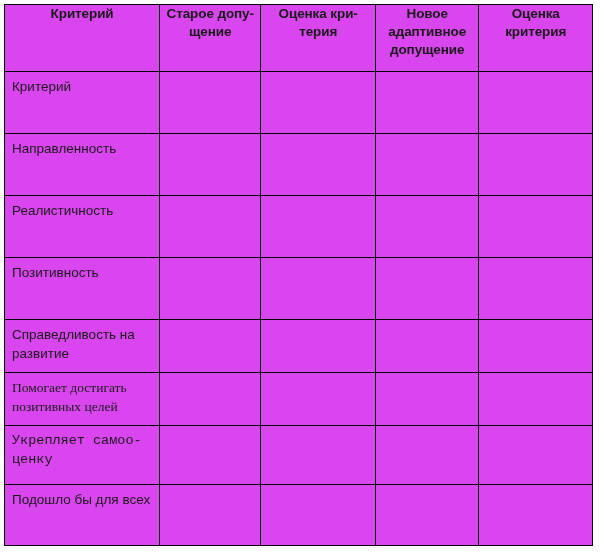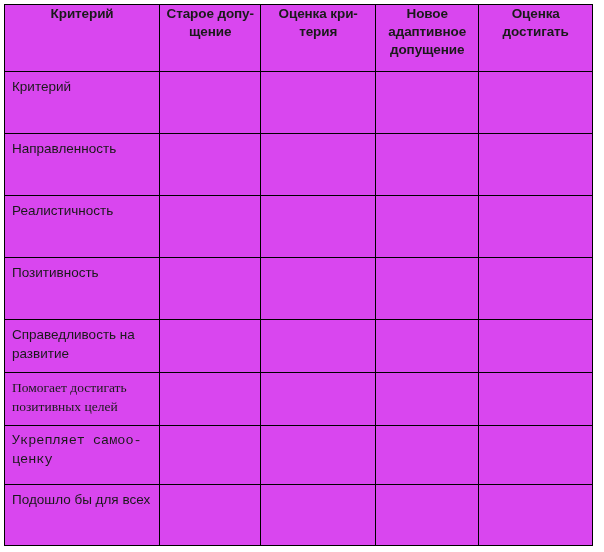--- a/index.html
+++ b/index.html
@@ -104,21 +104,21 @@
             <span class="hdr-line">Оценка кри-</span>
             <span class="hdr-line">терия</span>
           </th>
           <th>
             <span class="hdr-line">Новое</span>
             <span class="hdr-line">адаптивное</span>
             <span class="hdr-line">допущение</span>
           </th>
           <th>
             <span class="hdr-line">Оценка</span>
-            <span class="hdr-line">достигать</span>
+            <span class="hdr-line">критерия</span>
           </th>
         </tr>
     </thead>
     <tbody id="table-body">
         <tr class="r-0">
           <td class="criterion-cell">
             <span class="crit-line">Критерий</span>
           </td>
           <td class="blank-cell"></td>
           <td class="blank-cell"></td>

